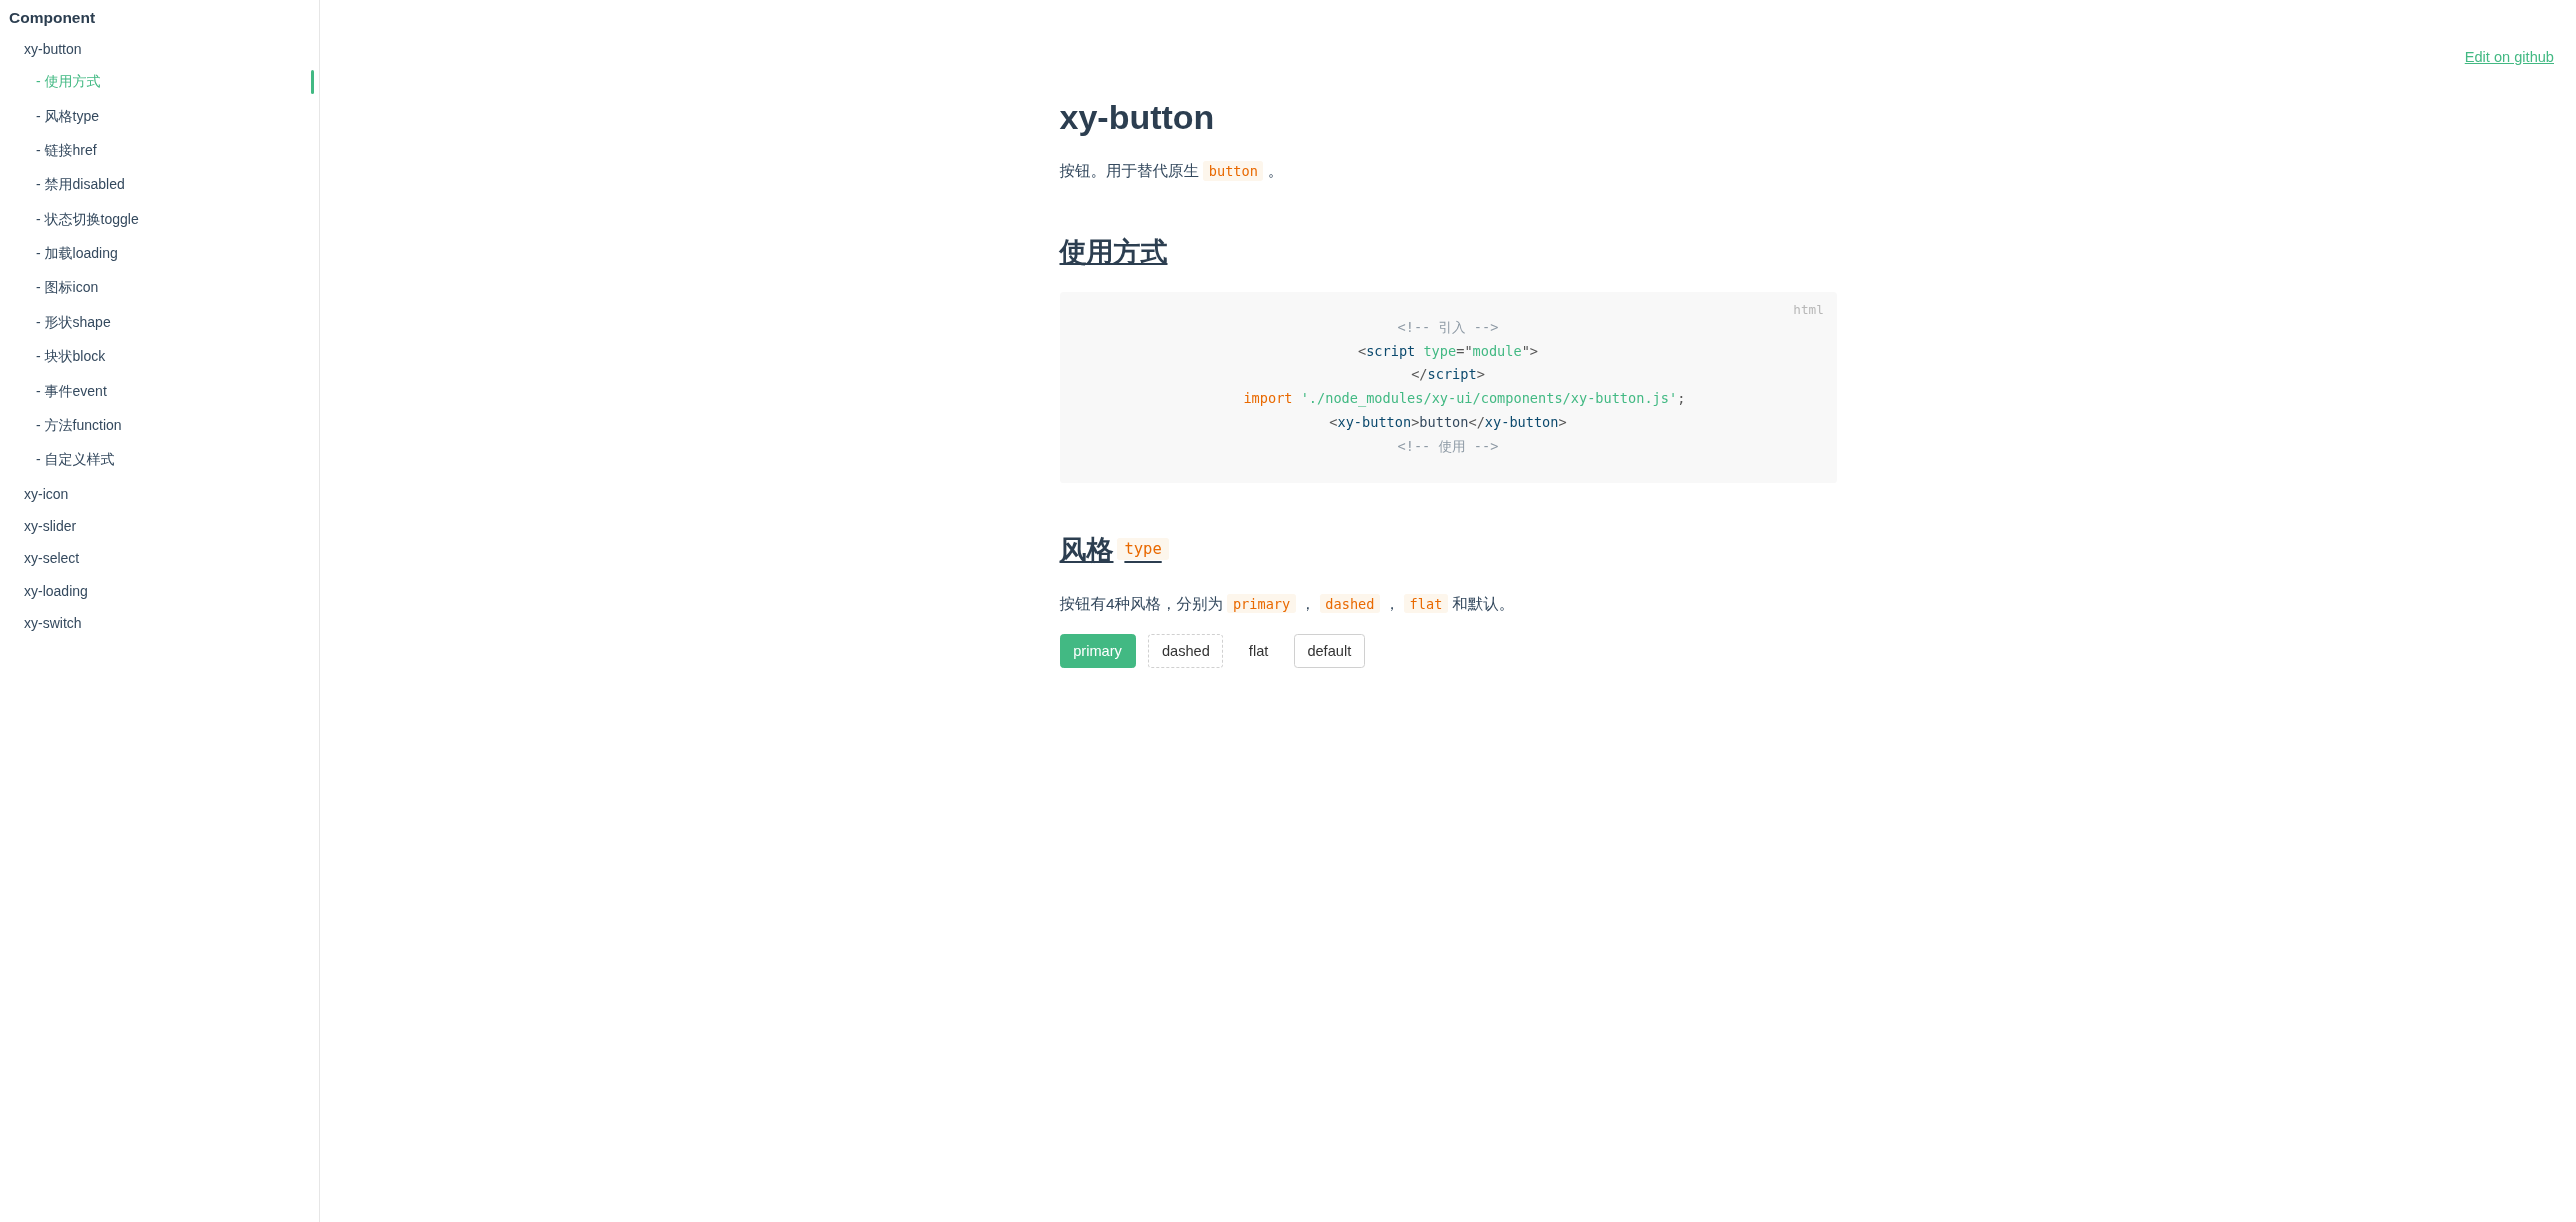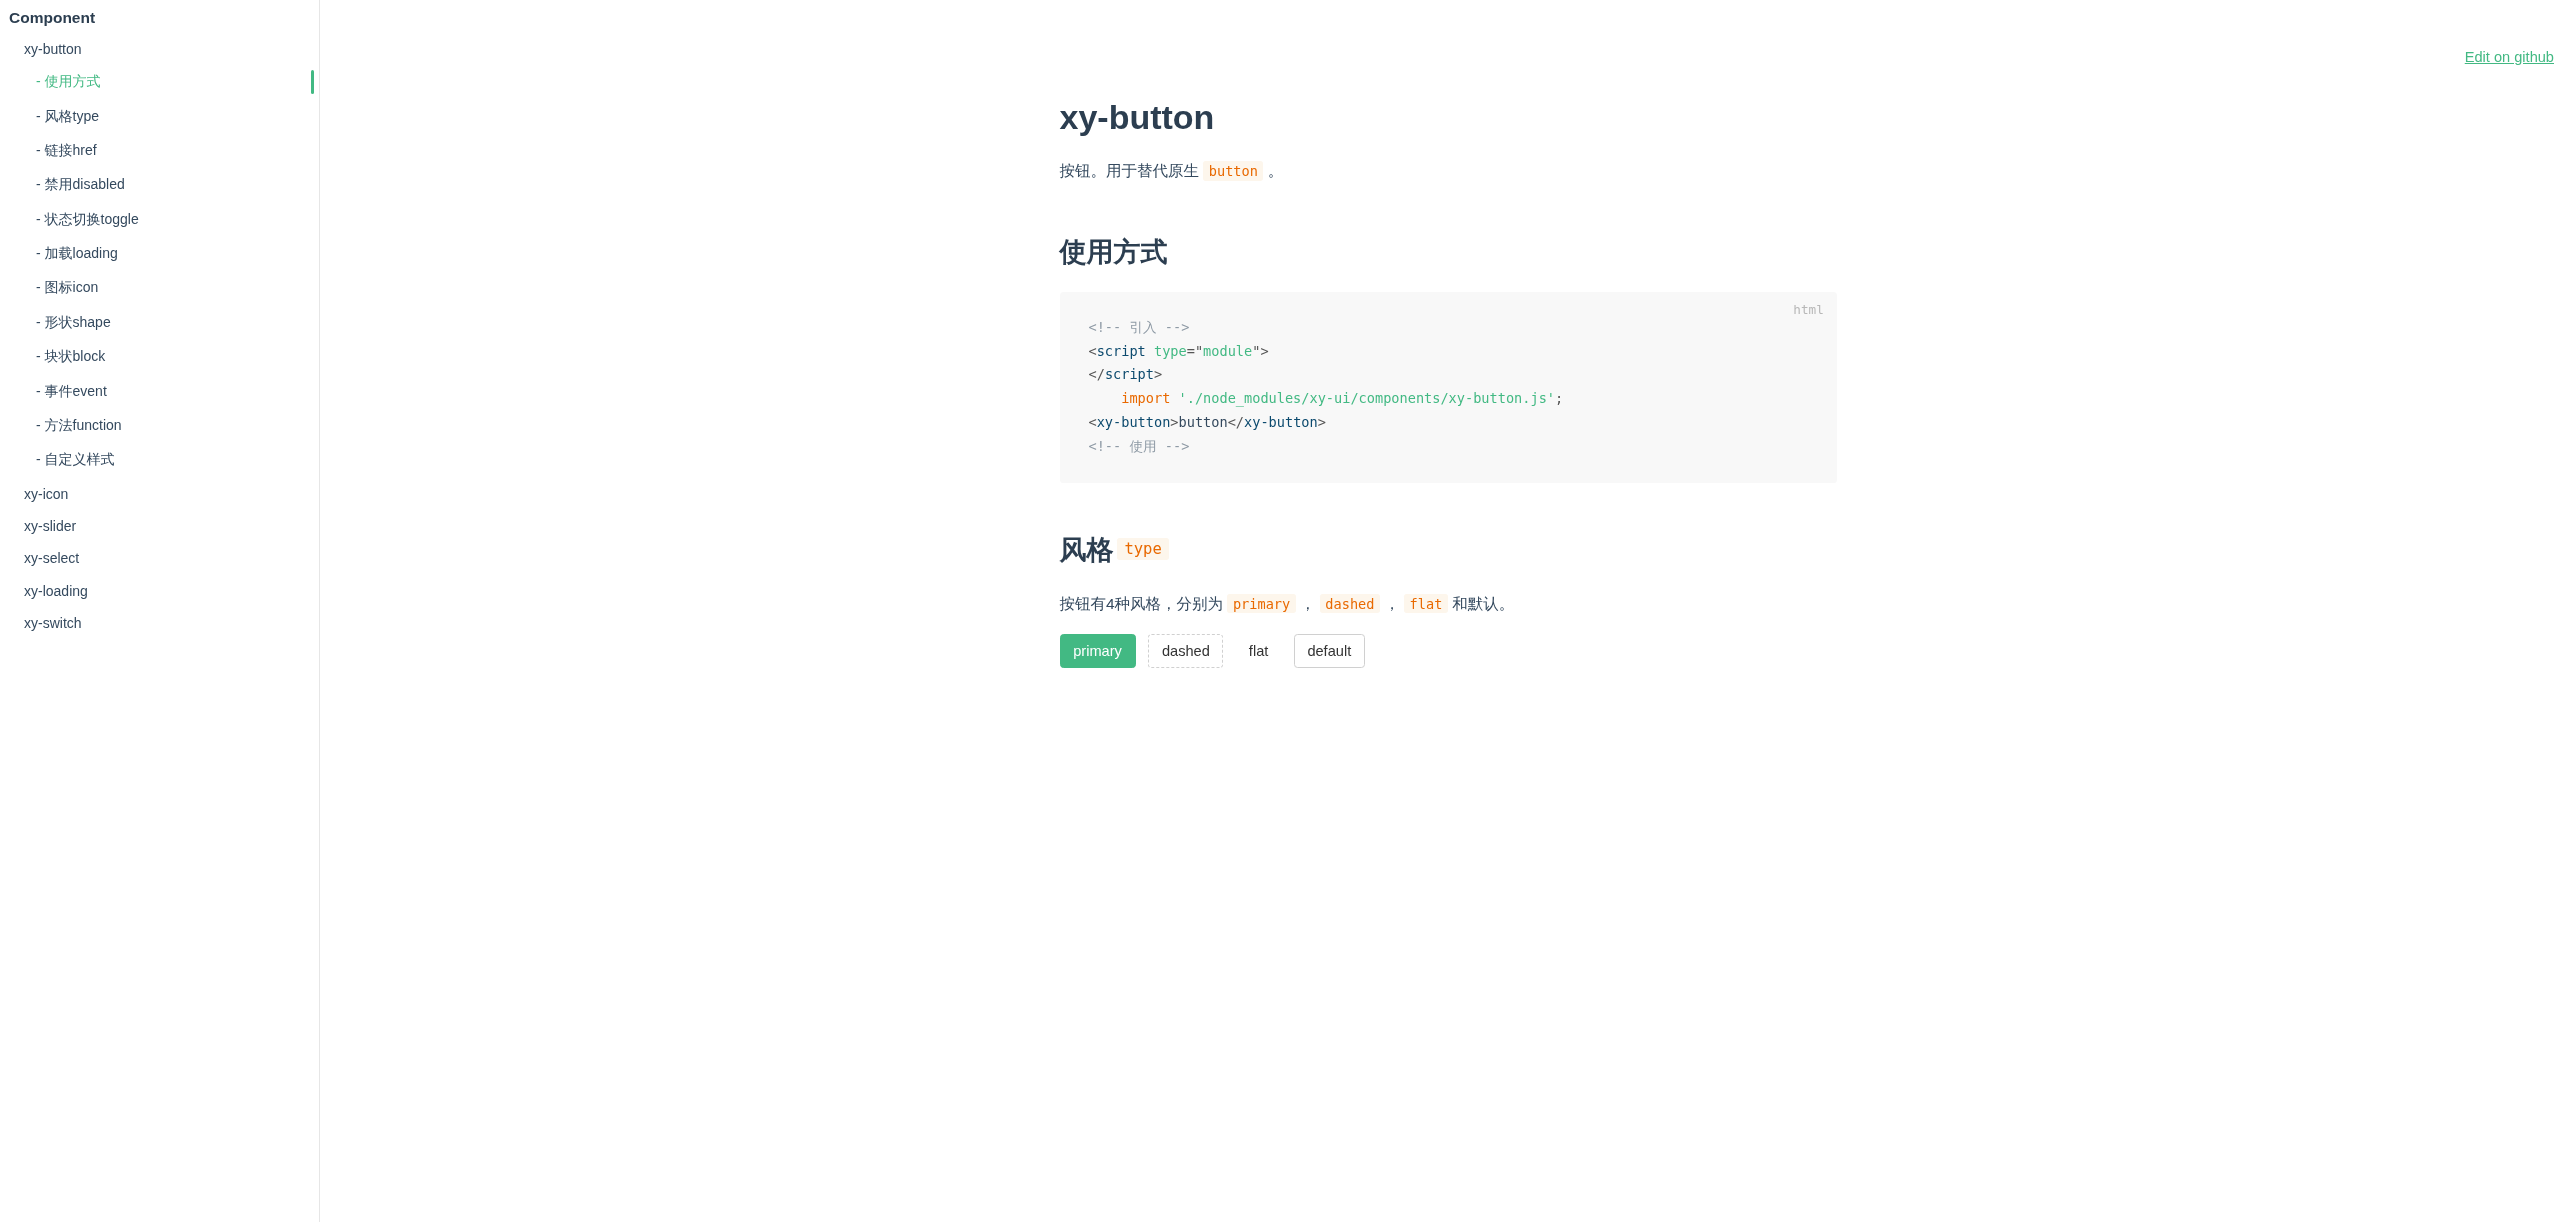--- a/index.html
+++ b/index.html
@@ -76,20 +76,21 @@
     font-size: 34px;
     font-weight: 700;
     color: #2c3e50;
     margin: 33px 0 20px 0;
   }
   h2 {
     font-size: 27px;
     font-weight: 700;
     color: #2c3e50;
     margin: 49px 0 22px 0;
+    text-decoration: underline;
   }
   .desc {
     font-size: 15.5px;
     color: #34495e;
     line-height: 1.8;
   }
   code.inline {
     font-family: "SFMono-Regular", Consolas, Menlo, monospace;
     background: #fdf6ec;
     color: #e96900;
@@ -99,20 +100,21 @@
   }
   .codeblock {
     position: relative;
     background: #f8f8f8;
     border-radius: 3.6px;
     padding: 24px 29px;
     margin-top: 18px;
     font-family: "SFMono-Regular", Consolas, Menlo, monospace;
     font-size: 13.6px;
     line-height: 1.75;
+    text-align: center;
   }
   .codeblock .lang {
     position: absolute;
     top: 7.3px;
     right: 12.7px;
     color: #b8b8b8;
     font-size: 12.7px;
   }
   .tok-comment { color: #8e9aa5; }
   .tok-tag { color: #0c4a6e; }

